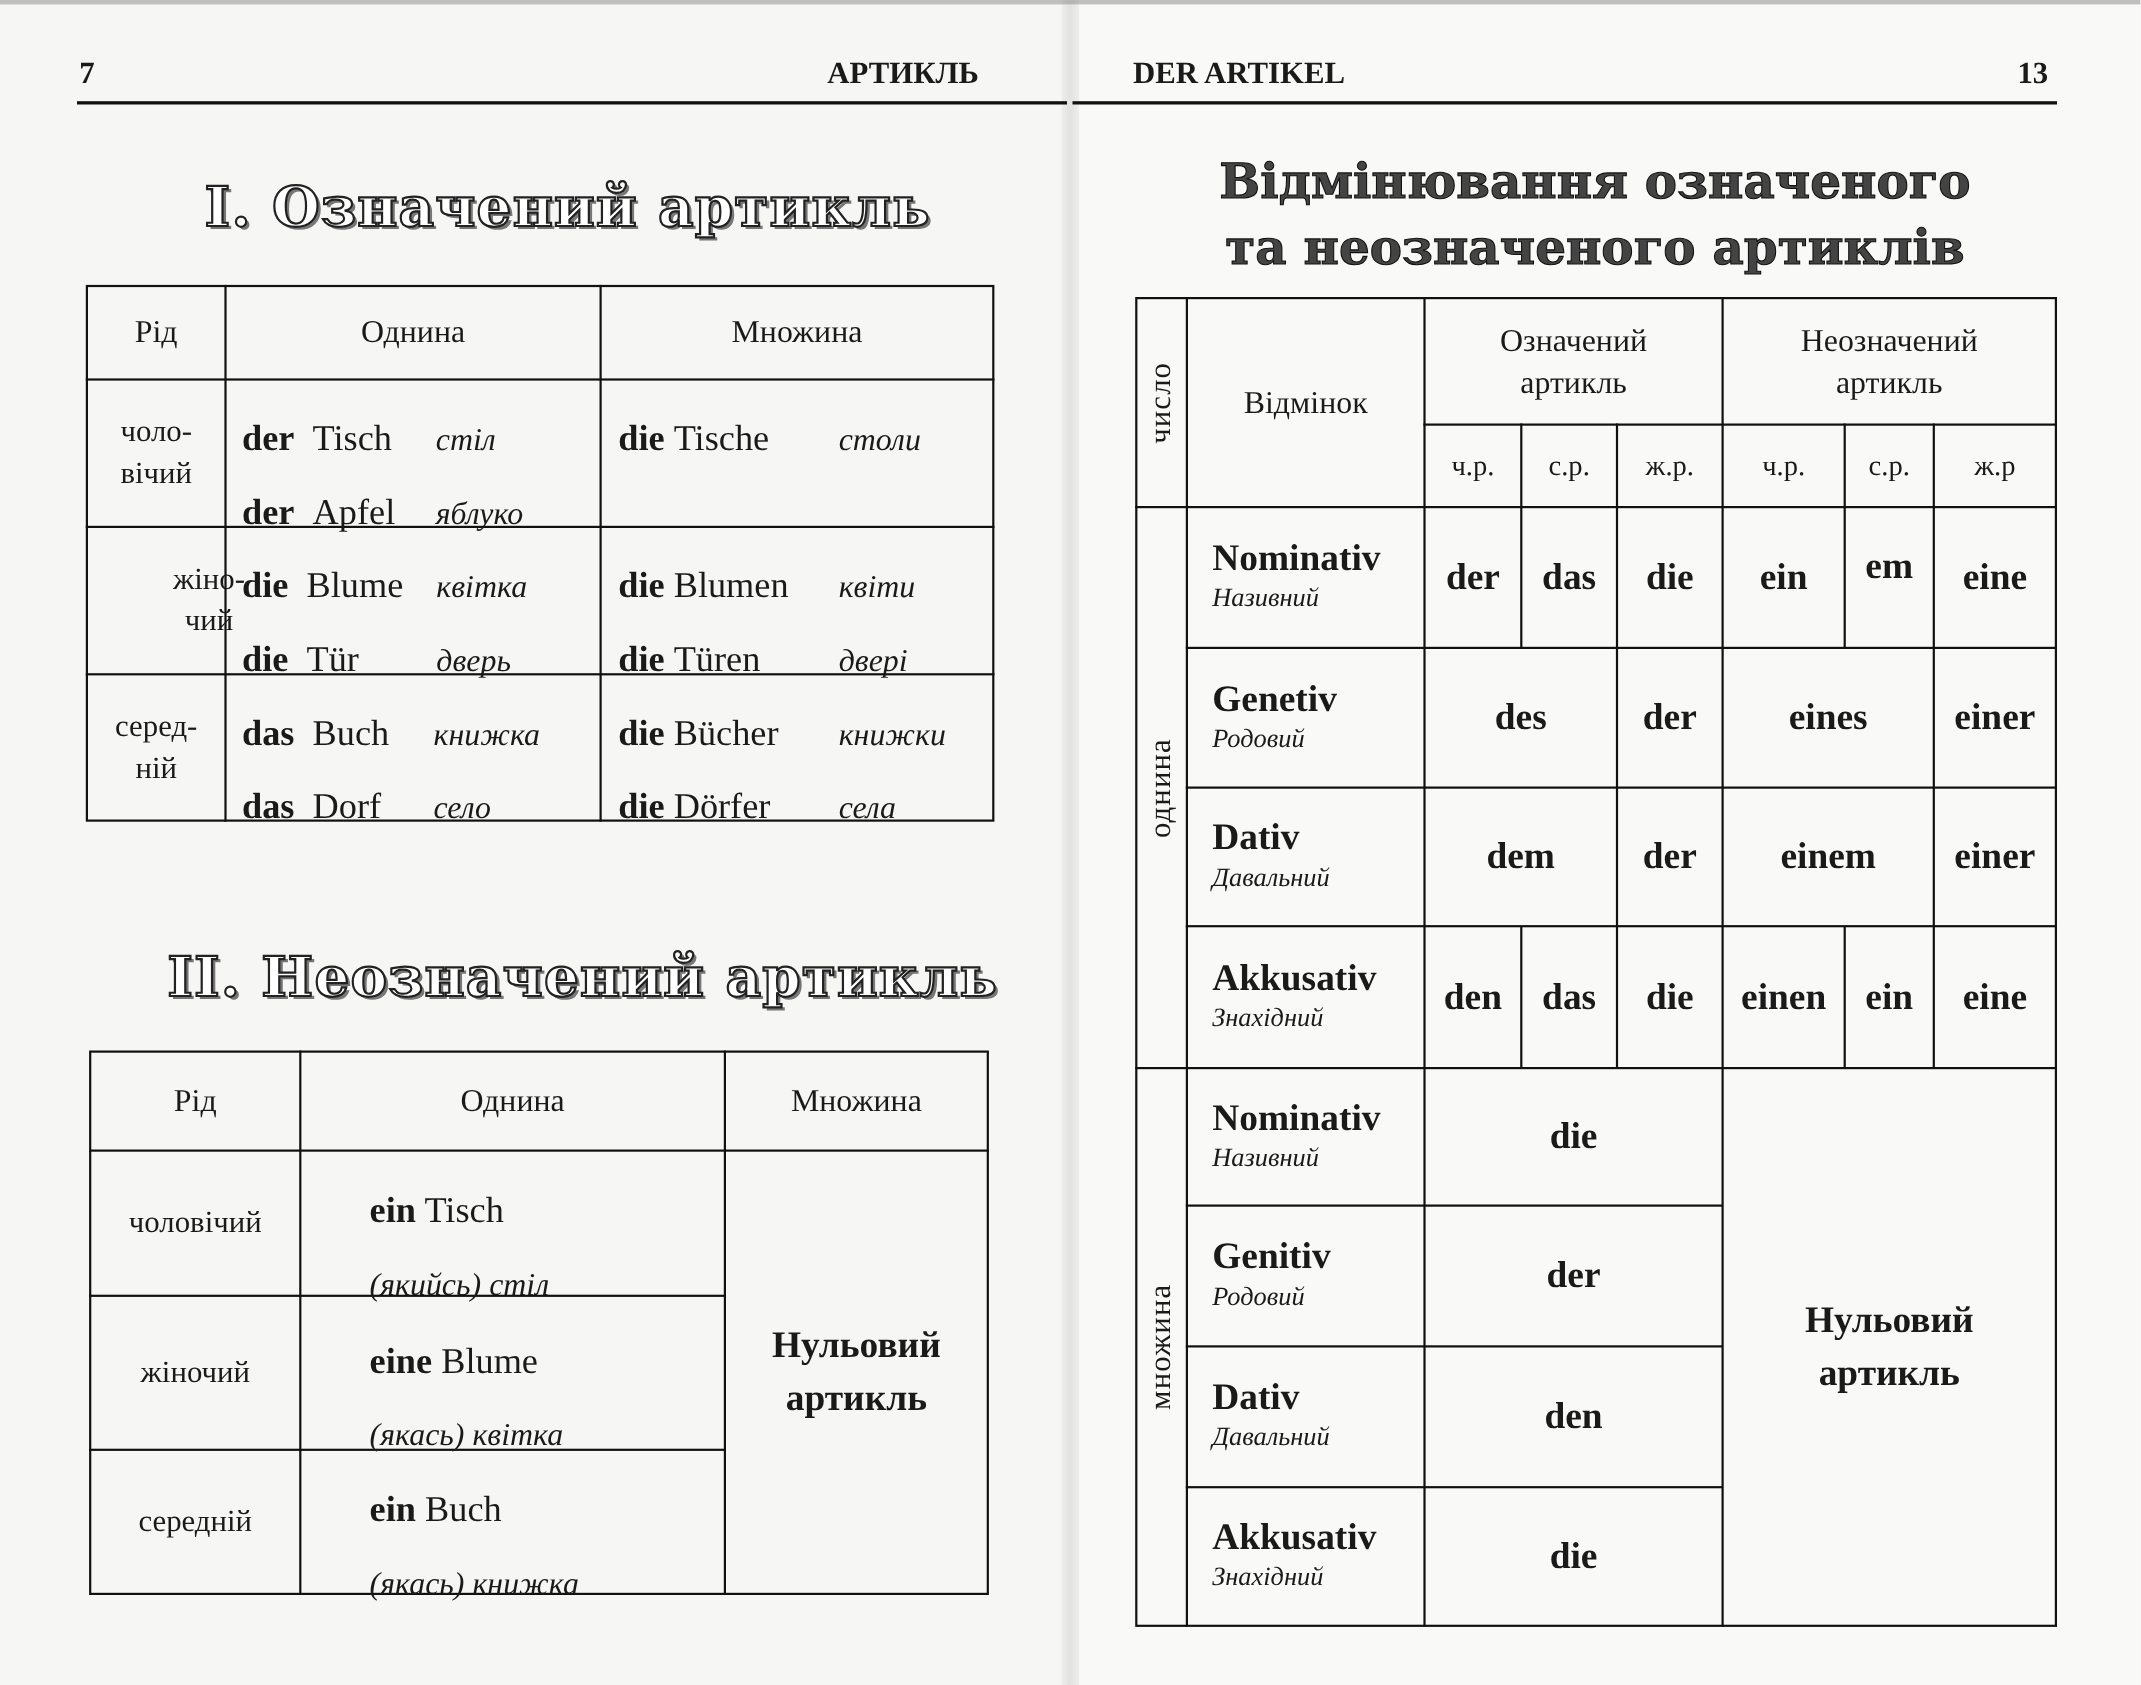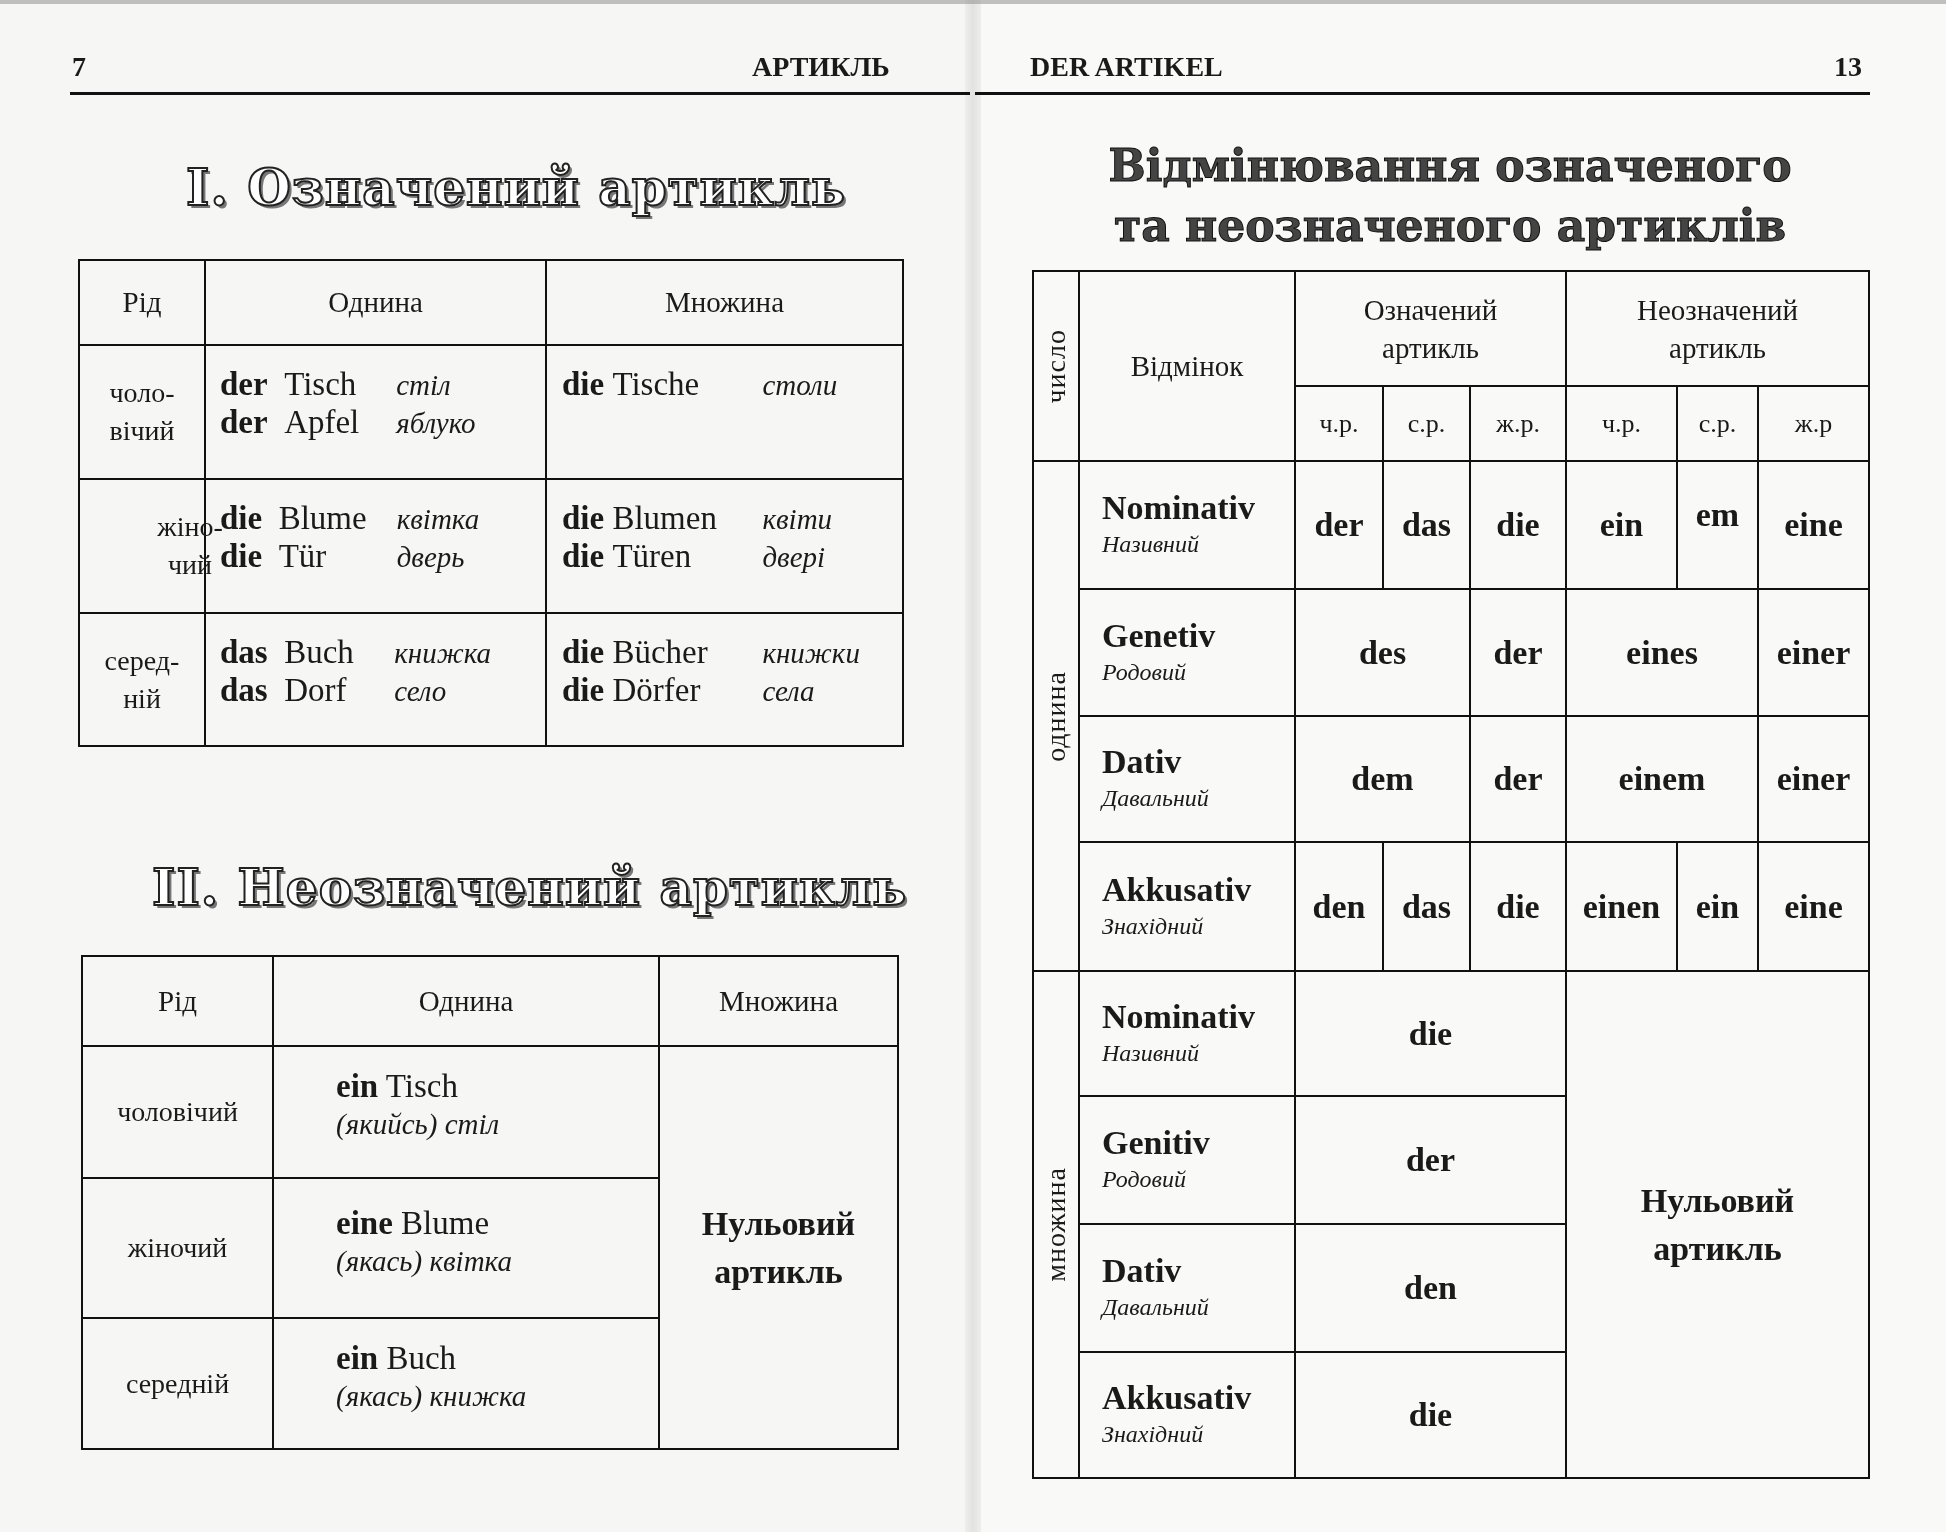--- a/index.html
+++ b/index.html
@@ -16,21 +16,21 @@
      -webkit-text-stroke:2px #222;text-shadow:3px 3px 0 #777;letter-spacing:1px;
      font-family:"DejaVu Serif",serif;white-space:nowrap;}
   .title-solid{font-weight:bold;font-size:44px;color:#444;text-align:center;line-height:60px;
      font-family:"DejaVu Serif",serif;white-space:nowrap;-webkit-text-stroke:1px #111;}
   .box{border:2px solid #111;box-sizing:border-box;}
   .vl{width:2px;background:#111;}
   .hl{height:2px;background:#111;}
   .cell{display:flex;align-items:center;justify-content:center;text-align:center;box-sizing:border-box;}
   .hdr{font-size:29px;}
   .gender{font-size:28px;line-height:38px;}
-  .ex{font-size:33px;line-height:37px;}
+  .ex{font-size:33px;line-height:66px;}
   .ex b{font-weight:bold;}
   .ex .tr{font-style:italic;font-size:29px;}
   .case b{display:block;font-size:34px;font-weight:bold;line-height:38px;}
   .case i{display:block;font-size:24px;line-height:34px;}
   .case{align-items:flex-start;flex-direction:column;justify-content:center;padding-left:22px;text-align:left;}
   .art{font-size:34px;font-weight:bold;}
   .vert{writing-mode:vertical-rl;transform:rotate(180deg);font-size:28px;letter-spacing:1px;}
   .sub{font-size:26px;}
   .zero{font-size:34px;font-weight:bold;line-height:48px;}
 </style>

